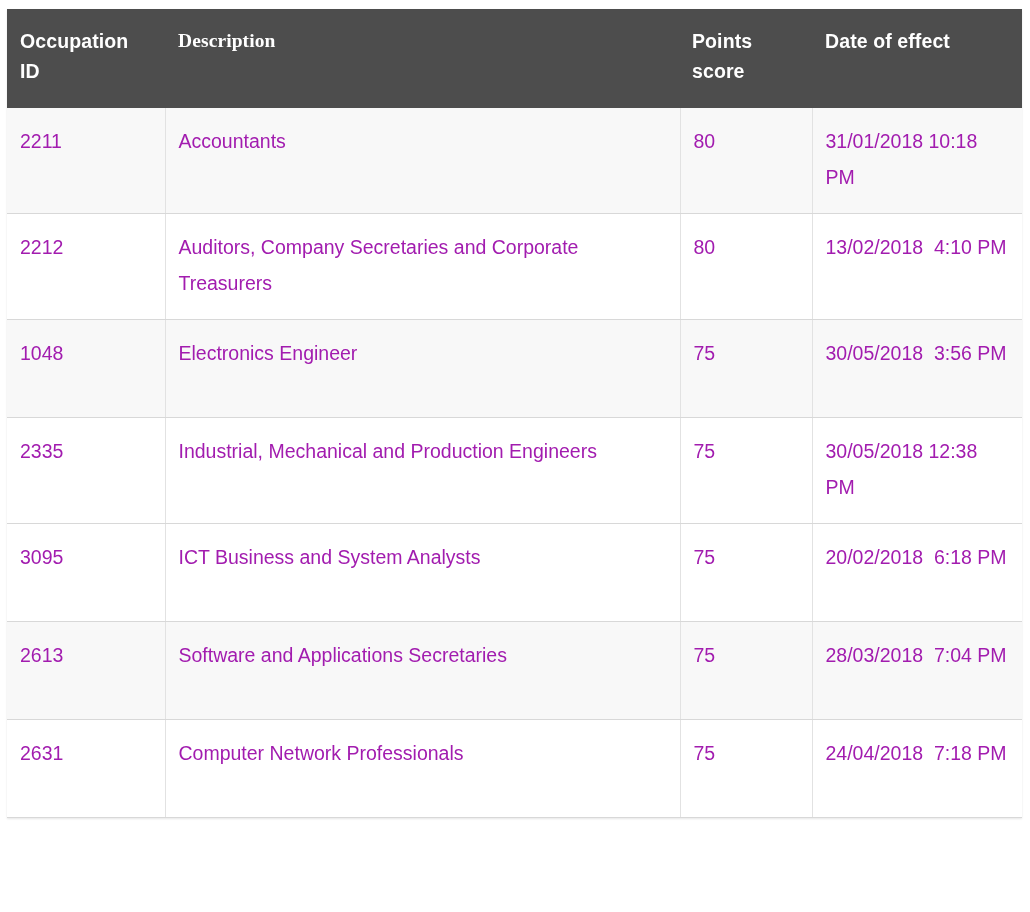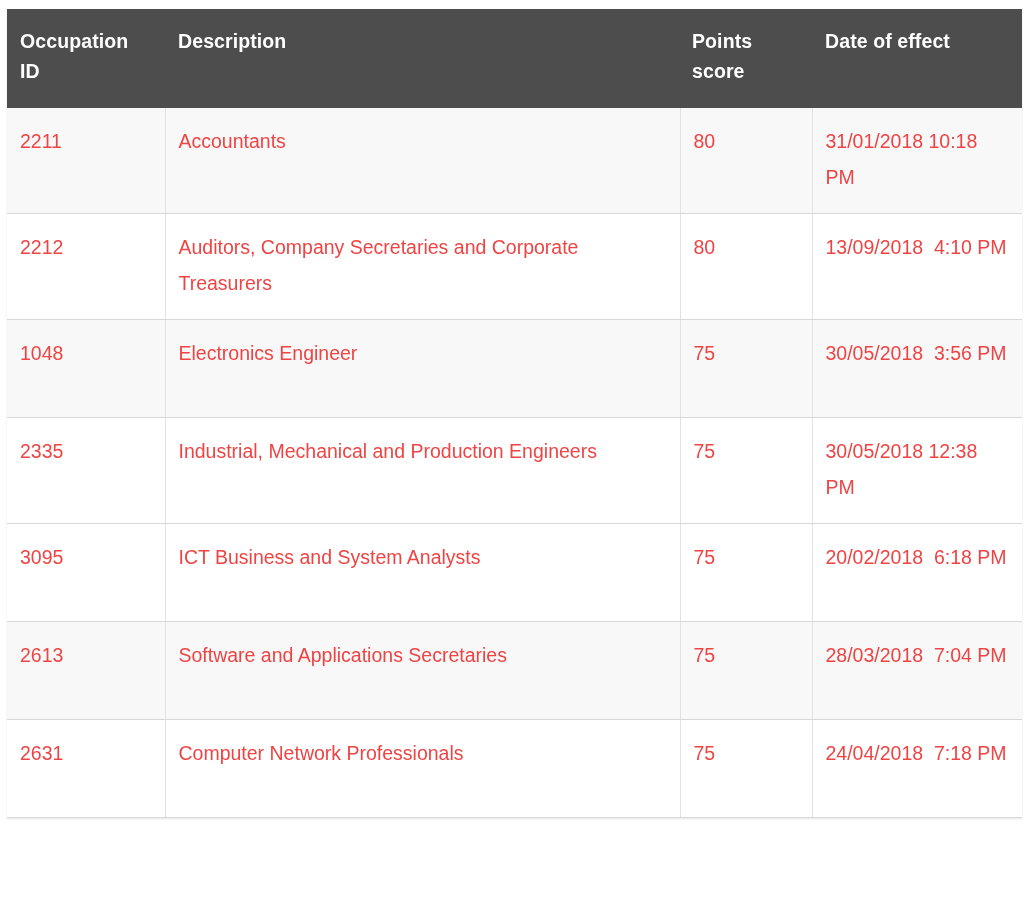--- a/index.html
+++ b/index.html
@@ -51,28 +51,28 @@
     line-height: 30px;
     text-align: left;
     vertical-align: top;
     padding: 17px 14px 22px 14px;
     border: none;
     box-sizing: border-box;
     letter-spacing: 0.1px;
   }
 
   thead th.th-id   { padding-left: 13px; }
-  thead th.th-desc { padding-left: 13px; }
+  thead th.th-desc { padding-left: 13px; font-family: Liberation Serif, serif; }
   thead th.th-pts  { padding-left: 12px; }
   thead th.th-date { padding-left: 13px; }
 
   tbody td {
     font-size: 19.5px;
     line-height: 36px;
-    color: #ef4444;
+    color: #a21caf;
     vertical-align: top;
     padding: 15px 14px 18px 13px;
     border-right: 1px solid #e2e2e2;
     border-bottom: 1px solid #d8d8d8;
     box-sizing: border-box;
     word-wrap: break-word;
     white-space: pre-wrap;
   }
 
   tbody td.cell-date { border-right: none; margin-left: 38px; }
@@ -110,21 +110,21 @@
           <tr class="row-odd">
             <td class="cell-occupation-id">2211</td>
             <td class="cell-description">Accountants</td>
             <td class="cell-points-score">80</td>
             <td class="cell-date-of-effect cell-date">31/01/2018 10:18 PM</td>
           </tr>
           <tr class="row-even">
             <td class="cell-occupation-id">2212</td>
             <td class="cell-description">Auditors, Company Secretaries and Corporate Treasurers</td>
             <td class="cell-points-score">80</td>
-            <td class="cell-date-of-effect cell-date">13/09/2018  4:10 PM</td>
+            <td class="cell-date-of-effect cell-date">13/02/2018  4:10 PM</td>
           </tr>
           <tr class="row-odd">
             <td class="cell-occupation-id">1048</td>
             <td class="cell-description">Electronics Engineer</td>
             <td class="cell-points-score">75</td>
             <td class="cell-date-of-effect cell-date">30/05/2018  3:56 PM</td>
           </tr>
           <tr class="row-even">
             <td class="cell-occupation-id">2335</td>
             <td class="cell-description">Industrial, Mechanical and Production Engineers</td>

